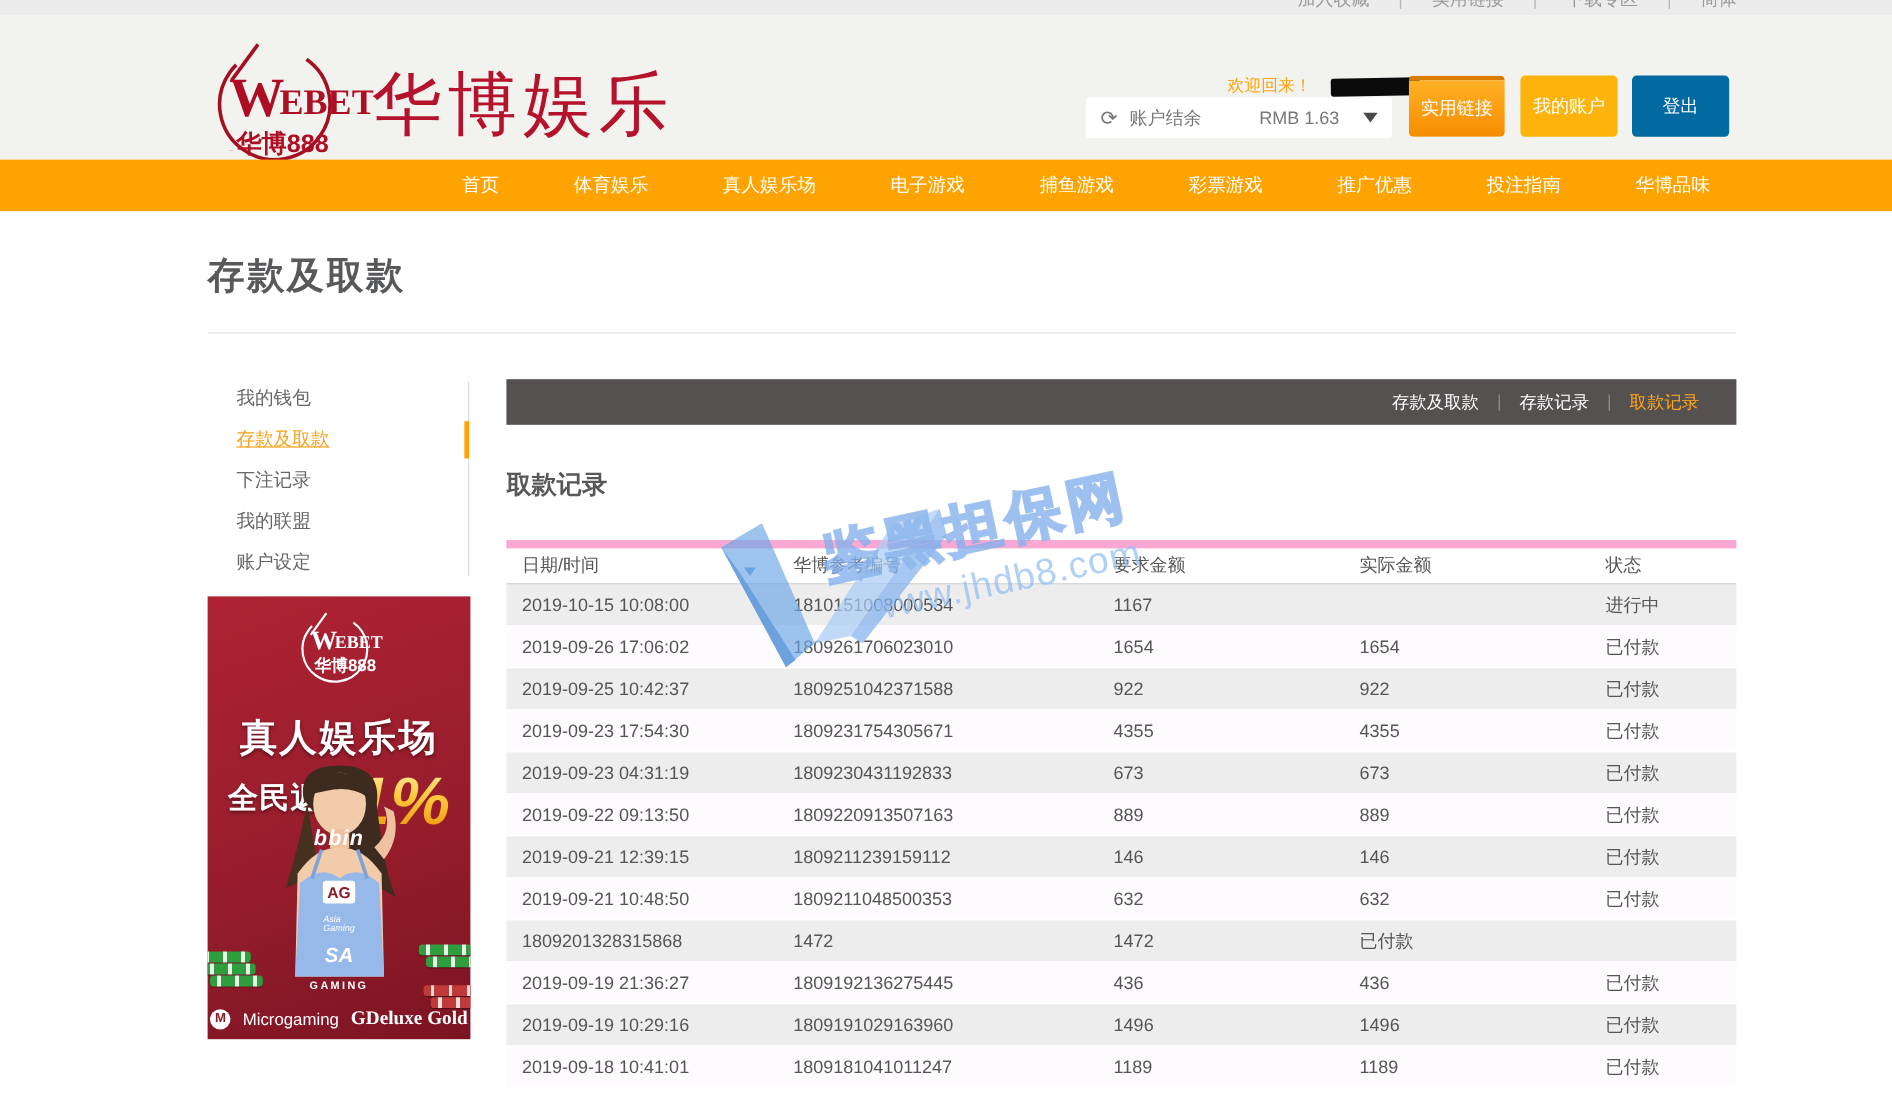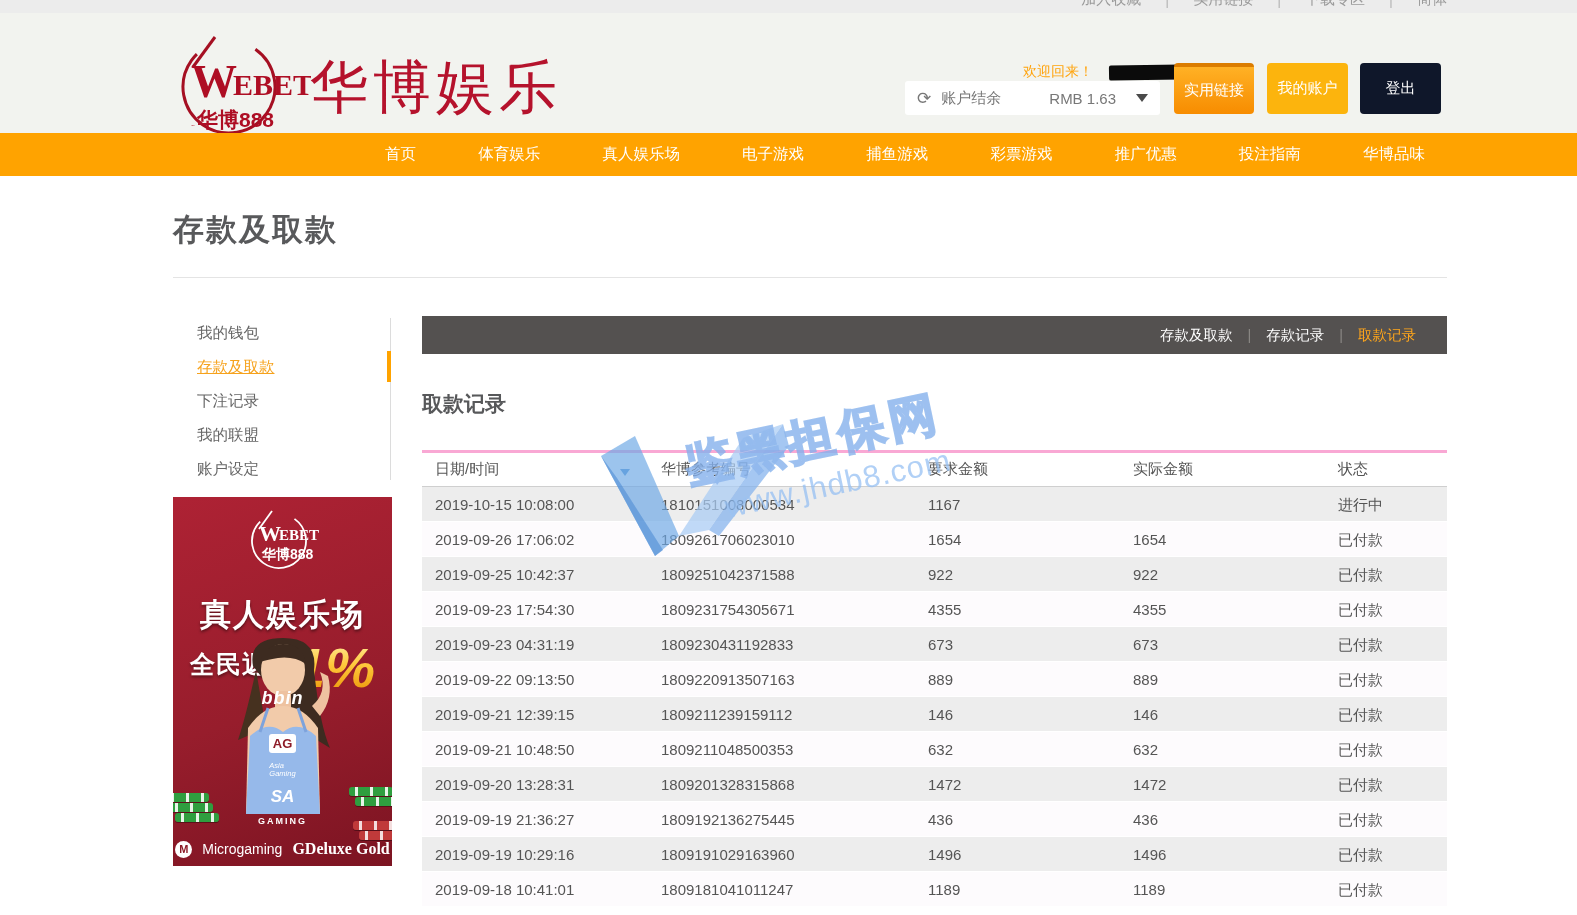--- a/index.html
+++ b/index.html
@@ -19,21 +19,21 @@
   .welcome{position:absolute;left:1023px;top:50px;font-size:14px;color:#ffa40e;display:flex;align-items:center;gap:16px;}
   .redact{display:inline-block;width:74px;height:15px;background:#0b0b0b;border-radius:2px;transform:rotate(-1deg);}
   .balance-box{position:absolute;left:905px;top:68px;width:255px;height:34px;background:#fff;border-radius:3px;display:flex;align-items:center;padding:0 12px;gap:10px;font-size:15px;color:#777;}
   .refresh-ic{font-size:17px;color:#777;line-height:1;}
   .bal-label{flex:0 0 auto;}
   .bal-value{margin-left:auto;}
   .caret{width:0;height:0;border-left:6px solid transparent;border-right:6px solid transparent;border-top:8px solid #4a4a4a;margin-left:10px;}
   .btn{position:absolute;top:50px;height:51px;border:none;border-radius:4px;color:#fff;font-size:15px;font-family:inherit;display:flex;align-items:center;justify-content:center;}
   .btn-deposit{left:1174px;width:80px;background:linear-gradient(#ffb125,#f78c00);border-top:4px solid #db7c00;}
   .btn-account{left:1267px;width:81px;background:#fcb40d;}
-  .btn-logout{left:1360px;width:81px;background:#0f172a;}
+  .btn-logout{left:1360px;width:81px;background:#0369a1;}
 
   
   .mainnav{position:absolute;left:0;top:133px;width:100%;height:43px;background:#ffa300;}
   .mainnav-row{position:absolute;left:385px;top:0;width:1040px;height:43px;display:flex;justify-content:space-between;align-items:center;font-size:15.5px;color:#fff;}
   .mainnav-row span{white-space:nowrap;}
 
   
   .page-title{position:absolute;left:173px;top:209px;font-size:31px;font-weight:bold;color:#58595b;letter-spacing:2px;}
   .title-rule{position:absolute;left:173px;top:277px;width:1274px;height:1px;background:#e4e4e4;}
 
@@ -69,21 +69,21 @@
   .tabbar{position:absolute;left:422px;top:316px;width:1025px;height:38px;background:#545150;display:flex;justify-content:flex-end;align-items:center;padding-right:16px;font-size:14.5px;color:#fff;}
   .tabbar .tab{padding:0 15px;white-space:nowrap;}
   .tabbar .tab.active{color:#ffa61b;}
   .tab-sep{color:#8a8784;}
 
   
   .section-title{position:absolute;left:422px;top:390px;font-size:21px;font-weight:bold;color:#57585a;}
 
   
   .tbl{position:absolute;left:422px;top:450px;width:1025px;font-size:15px;}
-  .thead{display:grid;grid-template-columns:226px 267px 205px 205px 122px;height:37px;border-top:3px solid #f9a8d4;border-bottom:1px solid #cfcfcf;align-items:center;color:#555;position:relative;}
+  .thead{display:grid;grid-template-columns:226px 267px 205px 205px 122px;height:37px;border-top:7px solid #f9a8d4;border-bottom:1px solid #cfcfcf;align-items:center;color:#555;position:relative;}
   .thead>div{padding-left:13px;white-space:nowrap;}
   .sort-ic{position:absolute;left:198px;top:16px;width:0;height:0;border-left:5px solid transparent;border-right:5px solid transparent;border-top:7px solid #5a9bd5;}
   .trow{display:grid;grid-template-columns:226px 267px 205px 205px 122px;height:35px;line-height:35px;border-bottom:1px solid #fff;color:#555;}
   .trow>div{padding-left:13px;white-space:nowrap;overflow:hidden;}
   .trow.odd{background:#ededed;}
   .trow.even{background:#fdfbfd;}
 
   
   .wmark{position:absolute;left:575px;top:390px;width:480px;height:190px;pointer-events:none;z-index:5;opacity:.9;}
   .wm-logo{position:absolute;left:8px;top:28px;}
@@ -277,21 +277,20 @@
         <div>已付款</div>
       </div>
       <div class="trow even">
         <div>2019-09-21 10:48:50</div>
         <div>1809211048500353</div>
         <div>632</div>
         <div>632</div>
         <div>已付款</div>
       </div>
       <div class="trow odd">
-        <div>2019-09-20 13:28:31</div>
         <div>1809201328315868</div>
         <div>1472</div>
         <div>1472</div>
         <div>已付款</div>
       </div>
       <div class="trow even">
         <div>2019-09-19 21:36:27</div>
         <div>1809192136275445</div>
         <div>436</div>
         <div>436</div>

